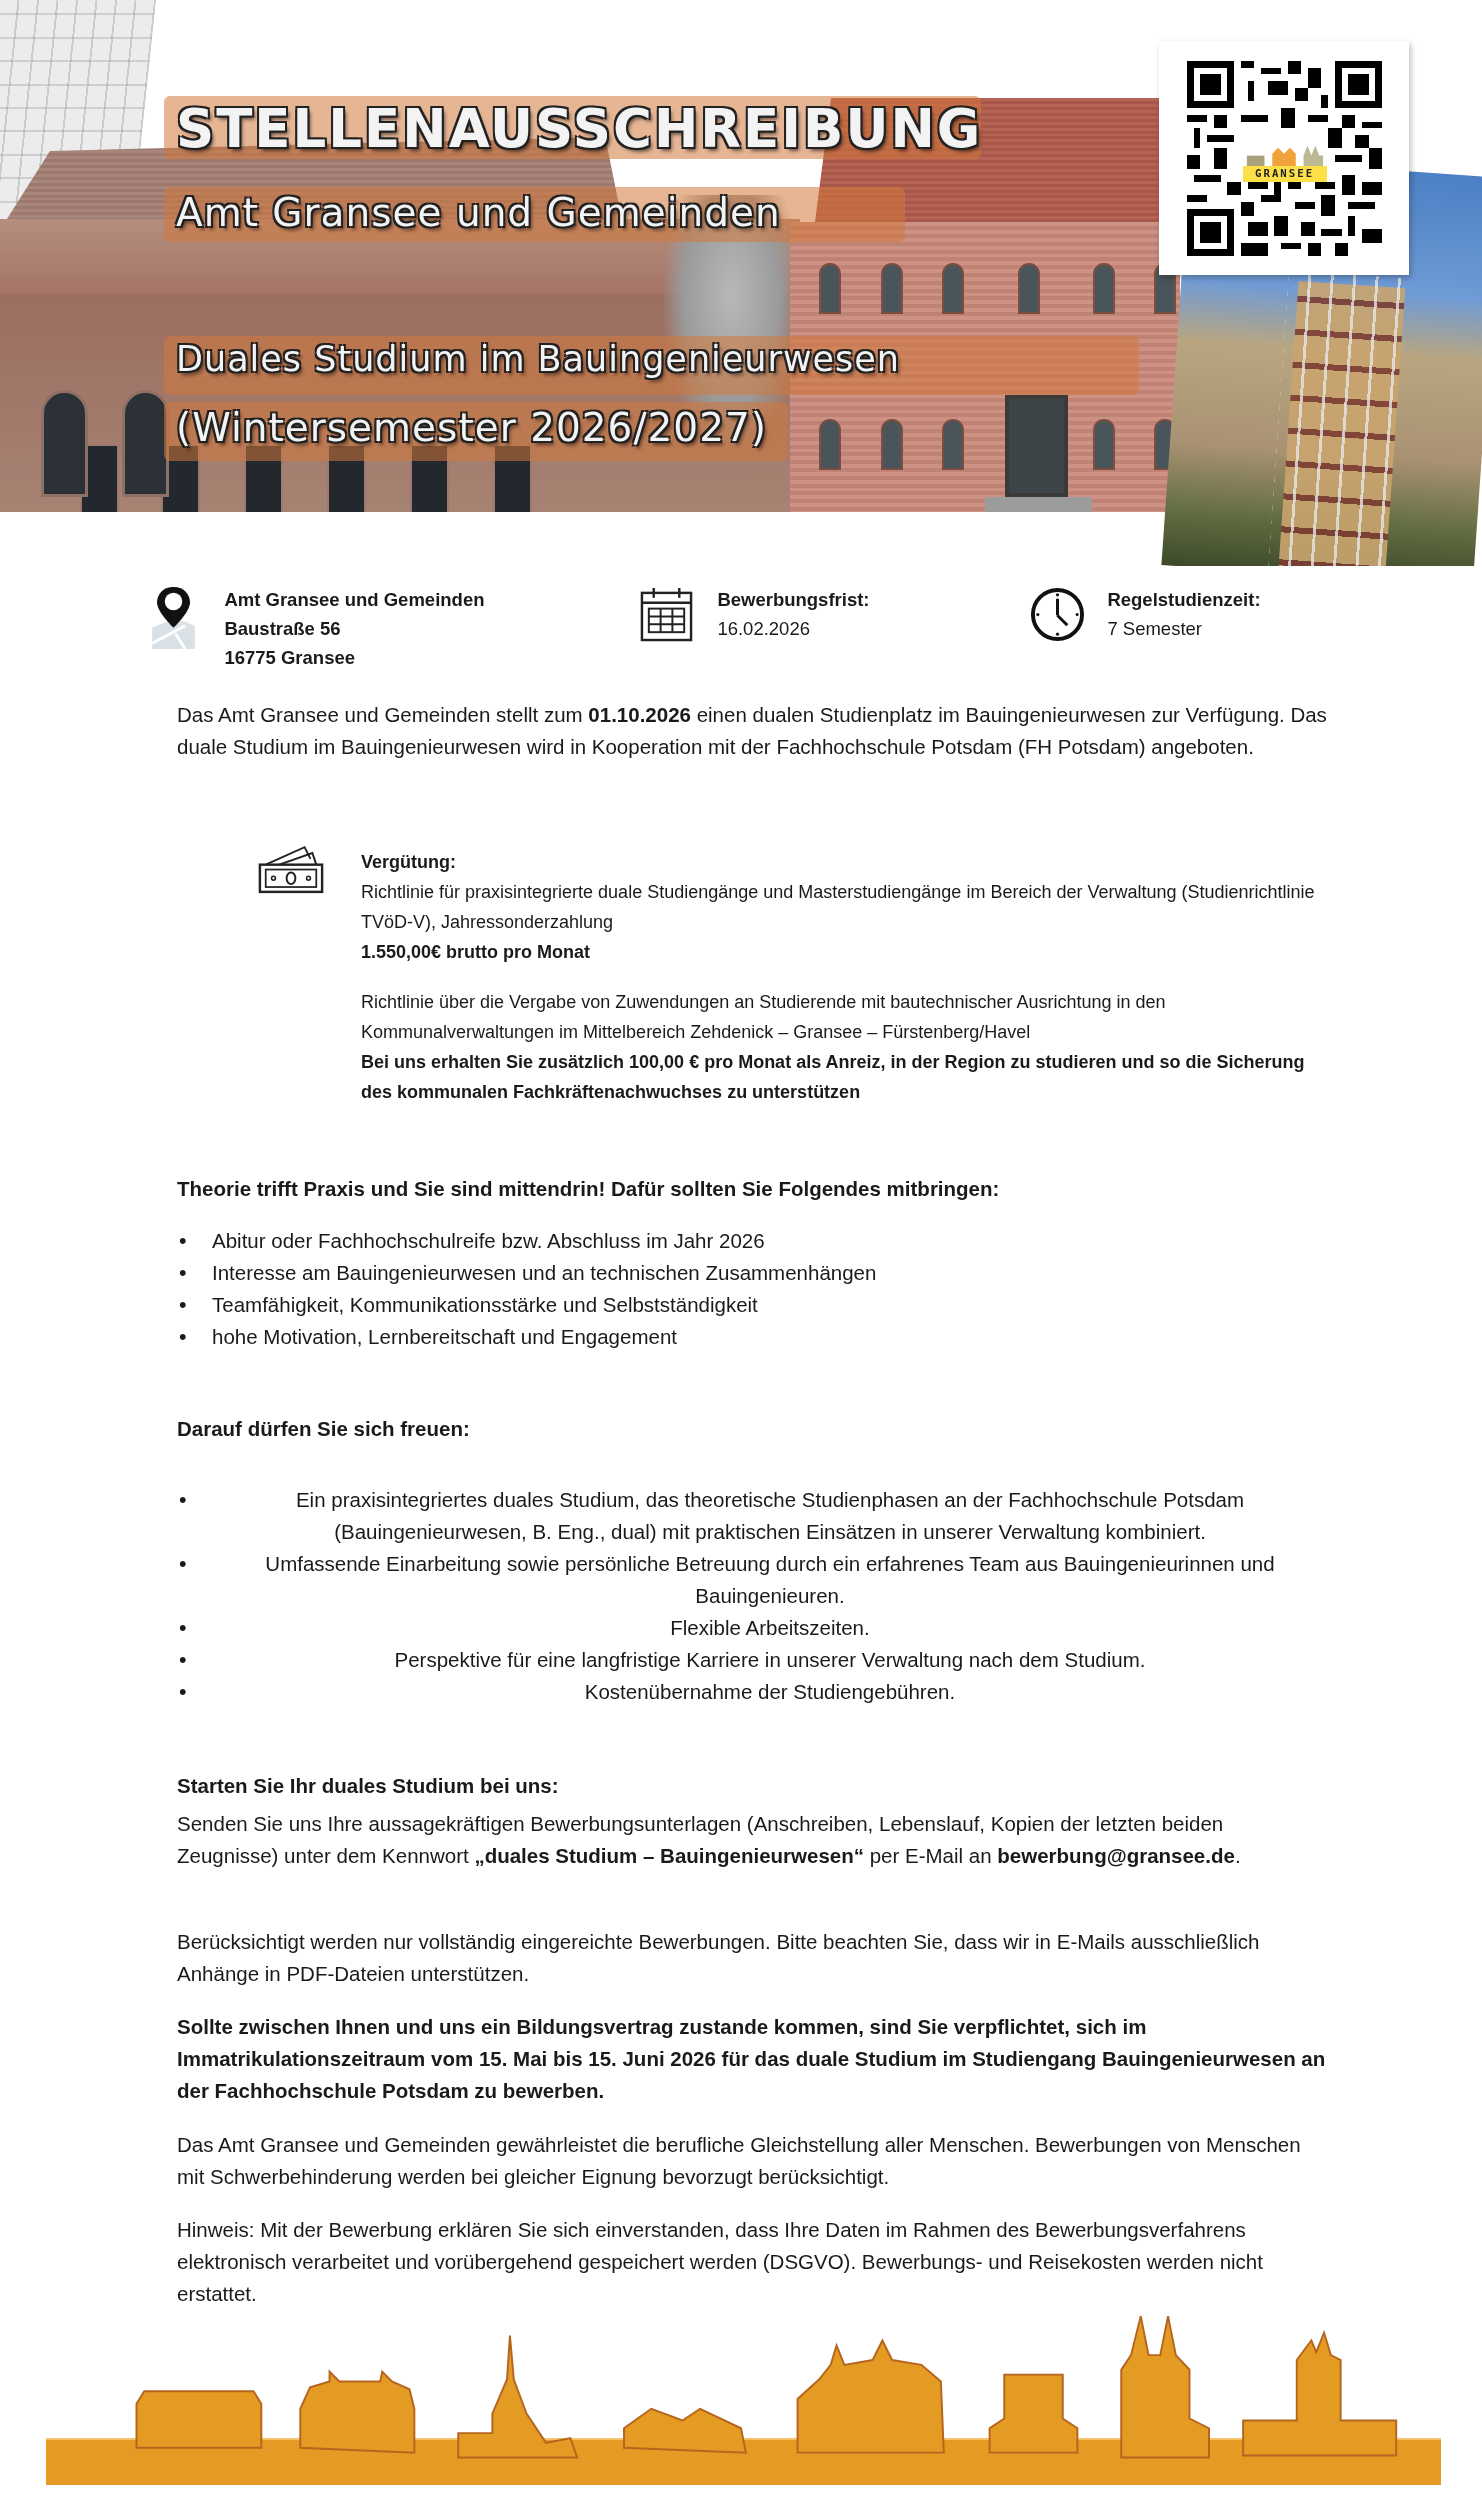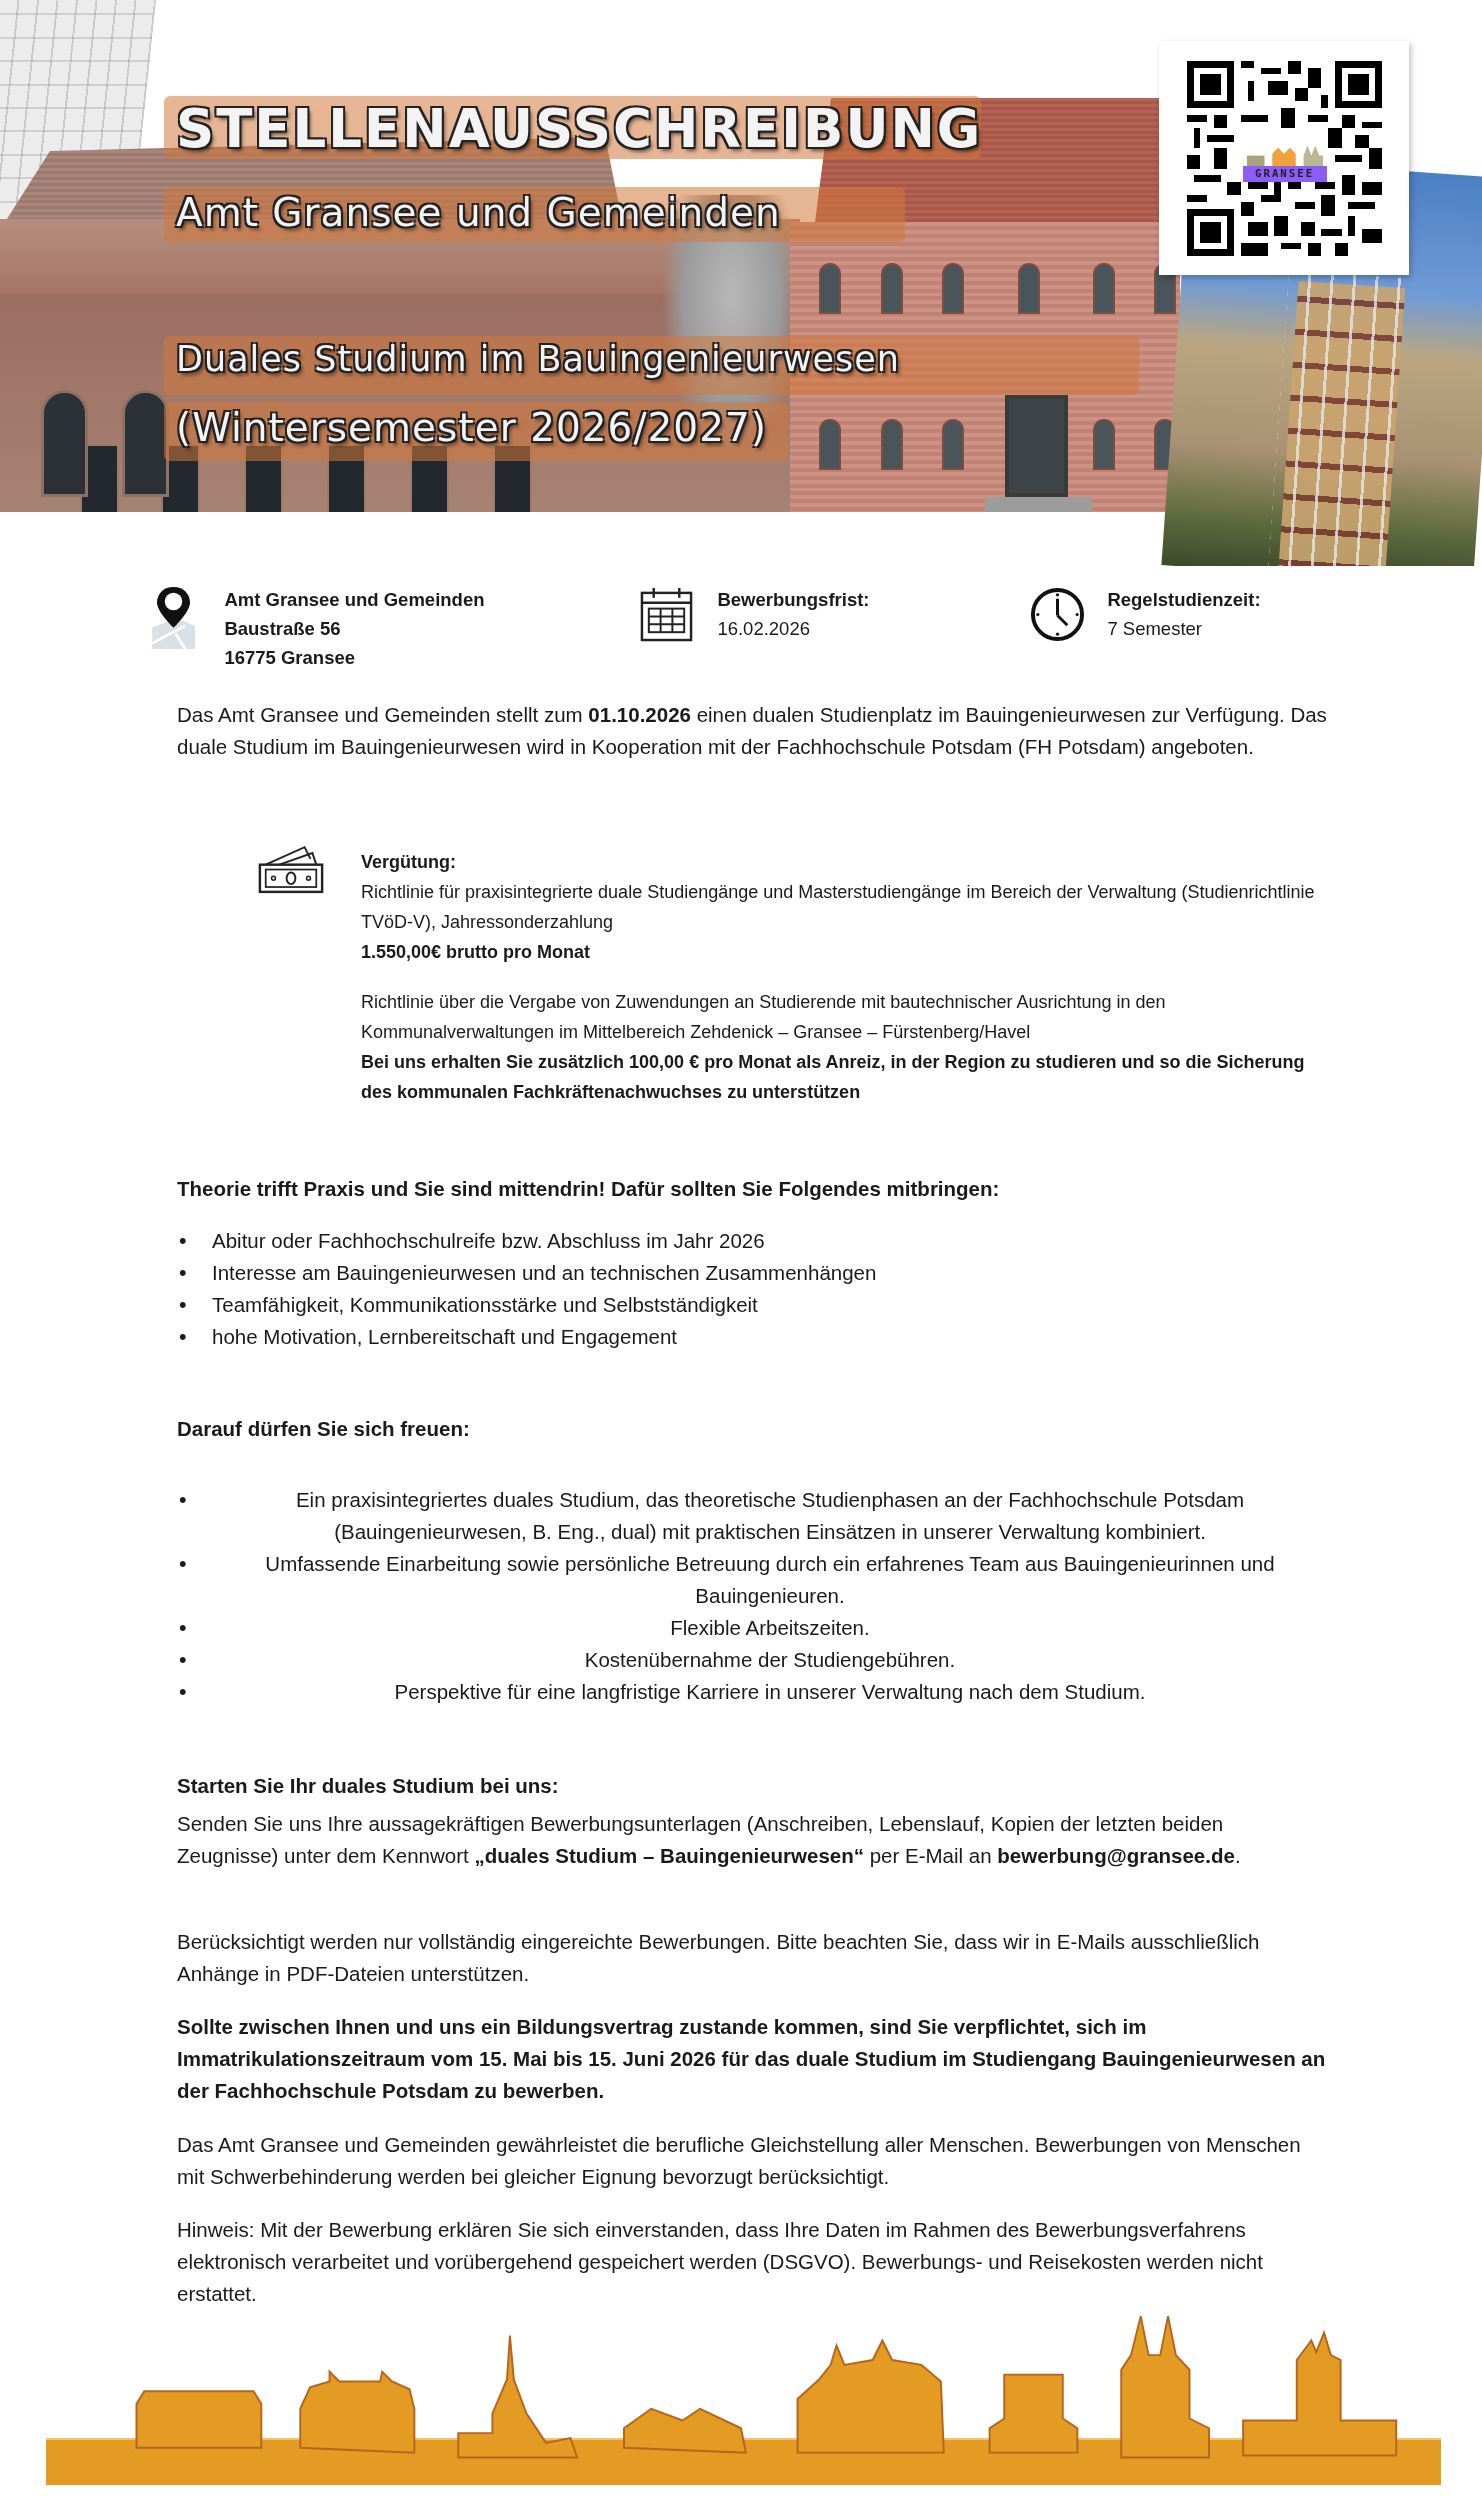--- a/index.html
+++ b/index.html
@@ -41,21 +41,21 @@
   .tower { position: absolute; left: 117px; top: 117px; width: 107px; height: 312px;
     background: repeating-linear-gradient(0deg, #c9a46e 0 27px, #7d3d32 27px 33px); opacity: .9; }
   .scaffold { position: absolute; left: 107px; top: 107px; width: 127px; height: 322px;
     background: repeating-linear-gradient(90deg, transparent 0 19.5px, rgba(230,230,230,.8) 19.5px 22.4px); }
 
   .qr-card { position: absolute; left: 1159px; top: 41px; width: 250px; height: 234px; background: #ffffff;
     box-shadow: 2px 2.9px 5.9px rgba(0,0,0,.25); padding: 19.5px 17.6px; }
   .qr { width: 215px; height: 195px; position: relative; }
   .qr svg { width: 100%; height: 100%; }
   .qr-logo { position: absolute; left: 66px; top: 78px; width: 84px; height: 43px; }
-  .qr-logo-label { position: absolute; left: 0; bottom: 0; width: 84px; height: 15.6px; background: #8b5cf6;
+  .qr-logo-label { position: absolute; left: 0; bottom: 0; width: 84px; height: 15.6px; background: #fde047;
     font-family: "DejaVu Sans Mono", monospace; font-size: 10.7px; letter-spacing: 2px; text-align: center; line-height: 15.6px; color: #222; font-weight: bold; }
 
   .title-bar { position: absolute; border-radius: 5.9px; background: rgba(210,120,60,.55); }
   .title-text { position: absolute; color: #f3f3f3; font-family: "DejaVu Sans", sans-serif;
     text-shadow: -2px -2px 0 #222, 2px -2px 0 #222, -2px 2px 0 #222, 2px 2px 0 #222, 2.9px 3.9px 3.9px rgba(0,0,0,.55);
     white-space: nowrap; letter-spacing: 1px; }
   .t1 { left: 176px; top: 98px; font-size: 53px; font-weight: bold; letter-spacing: 2px; }
   .t2 { left: 176px; top: 190px; font-size: 39px; }
   .t3 { left: 176px; top: 339px; font-size: 35px; }
   .t4 { left: 176px; top: 405px; font-size: 39px; }
@@ -311,22 +311,22 @@
   <li>Interesse am Bauingenieurwesen und an technischen Zusammenhängen</li>
   <li>Teamfähigkeit, Kommunikationsstärke und Selbstständigkeit</li>
   <li>hohe Motivation, Lernbereitschaft und Engagement</li>
 </ul>
 
 <div class="h h2">Darauf dürfen Sie sich freuen:</div>
 <ul class="blist list2">
   <li>Ein praxisintegriertes duales Studium, das theoretische Studienphasen an der Fachhochschule Potsdam (Bauingenieurwesen, B. Eng., dual) mit praktischen Einsätzen in unserer Verwaltung kombiniert.</li>
   <li>Umfassende Einarbeitung sowie persönliche Betreuung durch ein erfahrenes Team aus Bauingenieurinnen und Bauingenieuren.</li>
   <li>Flexible Arbeitszeiten.</li>
+  <li>Perspektive für eine langfristige Karriere in unserer Verwaltung nach dem Studium.</li>
   <li>Kostenübernahme der Studiengebühren.</li>
-  <li>Perspektive für eine langfristige Karriere in unserer Verwaltung nach dem Studium.</li>
 </ul>
 
 <div class="h h3">Starten Sie Ihr duales Studium bei uns:</div>
 <div class="p apply">
   <span>Senden Sie uns Ihre aussagekräftigen Bewerbungsunterlagen (Anschreiben, Lebenslauf, Kopien der letzten beiden Zeugnisse) unter dem Kennwort </span><b>„duales Studium – Bauingenieurwesen“</b><span> per E-Mail an </span><b>bewerbung@gransee.de</b><span>.</span>
 </div>
 <div class="p note1">Berücksichtigt werden nur vollständig eingereichte Bewerbungen. Bitte beachten Sie, dass wir in E-Mails ausschließlich Anhänge in PDF-Dateien unterstützen.</div>
 <div class="p oblig">Sollte zwischen Ihnen und uns ein Bildungsvertrag zustande kommen, sind Sie verpflichtet, sich im Immatrikulationszeitraum vom 15. Mai bis 15. Juni 2026 für das duale Studium im Studiengang Bauingenieurwesen an der Fachhochschule Potsdam zu bewerben.</div>
 <div class="p equal">Das Amt Gransee und Gemeinden gewährleistet die berufliche Gleichstellung aller Menschen. Bewerbungen von Menschen mit Schwerbehinderung werden bei gleicher Eignung bevorzugt berücksichtigt.</div>
 <div class="p gdpr">Hinweis: Mit der Bewerbung erklären Sie sich einverstanden, dass Ihre Daten im Rahmen des Bewerbungsverfahrens elektronisch verarbeitet und vorübergehend gespeichert werden (DSGVO). Bewerbungs- und Reisekosten werden nicht erstattet.</div>

